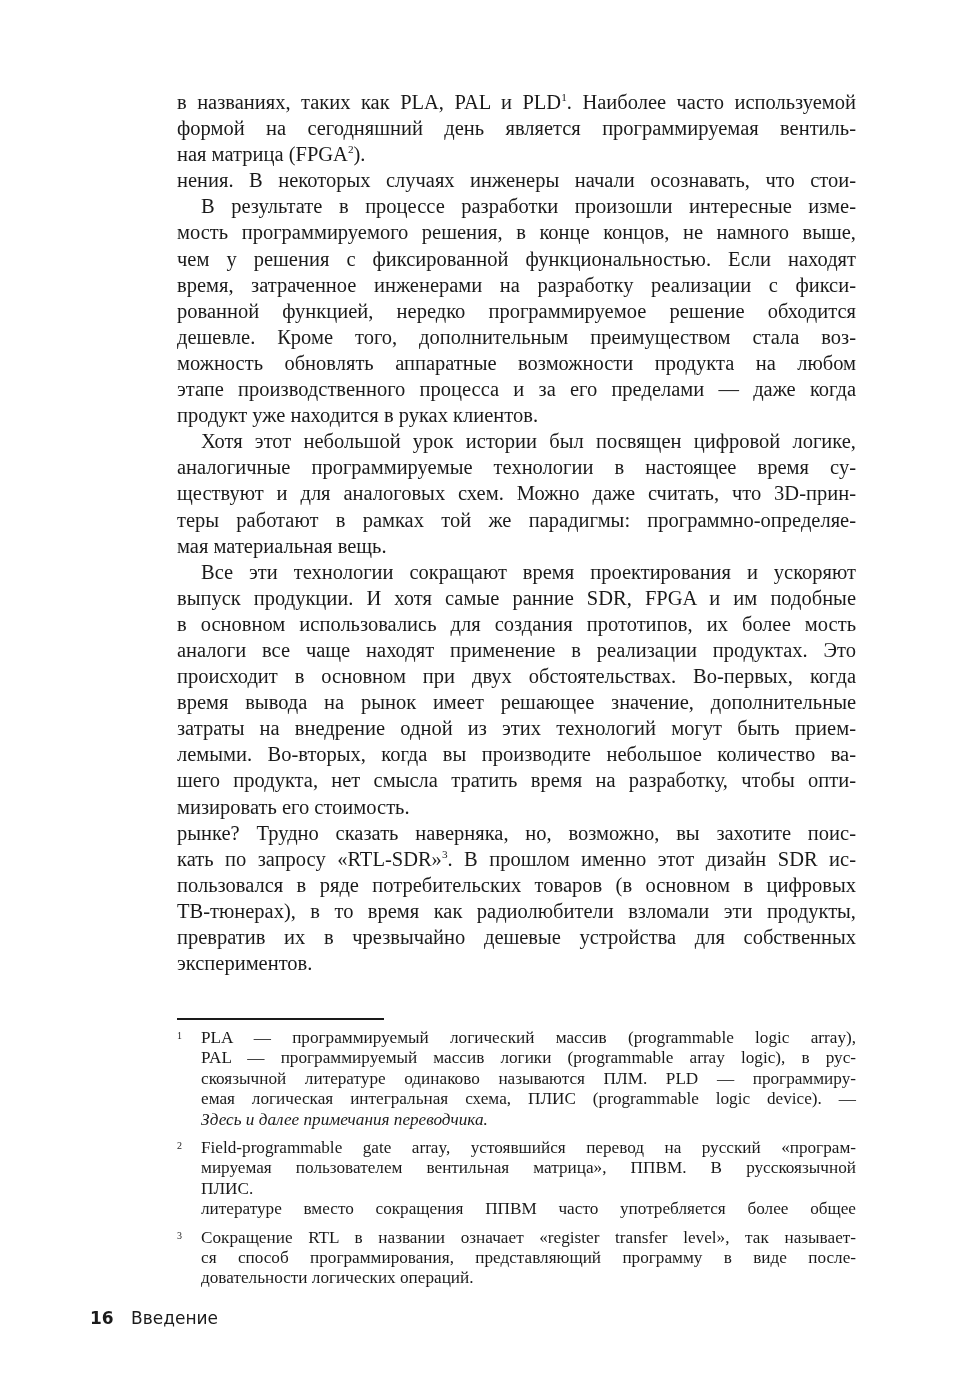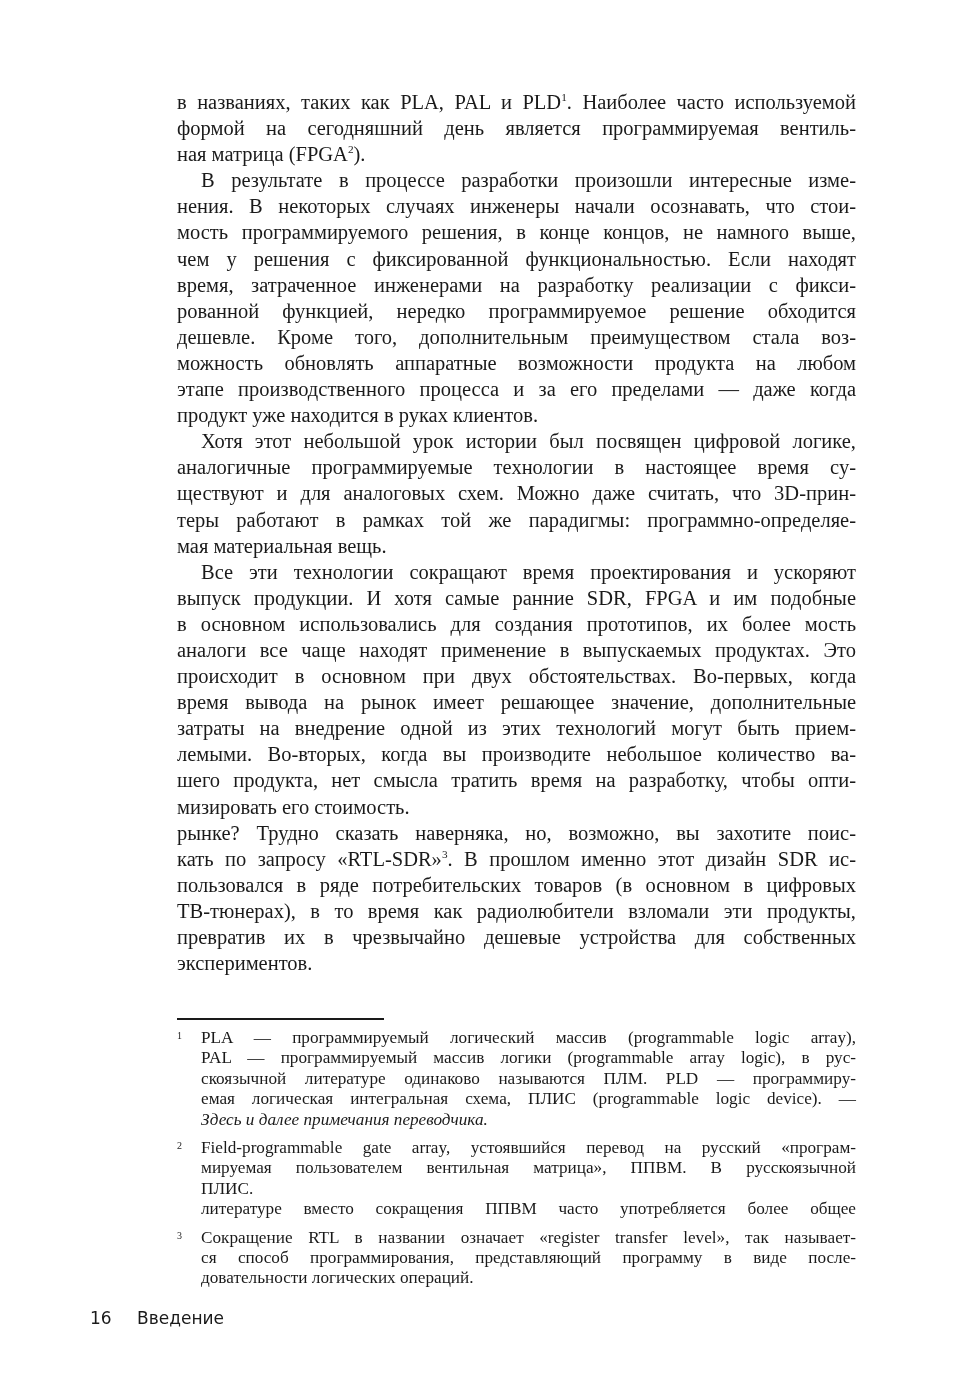--- a/index.html
+++ b/index.html
@@ -20,55 +20,55 @@
     font-size: 17.2px; line-height: 20.4px;
   }
   .fn { position: relative; padding-left: 24px; margin-bottom: 8px; }
   .fn-num { position: absolute; left: 0; top: -2px; font-size: 10px; }
   .fn .line { height: 20.4px; }
   .fn em { font-style: italic; }
   .footer {
     position: absolute; left: 90px; top: 1308px;
     font-family: "DejaVu Sans", "Liberation Sans", sans-serif; font-size: 17px;
   }
-  .page-num { font-weight: normal; margin-right: 20px; }
+  .page-num { font-weight: bold; margin-right: 12px; }
 </style>
 </head>
 <body>
 
 <div class="body-text" id="body-text">
     <div>
       <span class="line">в названиях, таких как PLA, PAL и PLD<sup>1</sup>. Наиболее часто используемой</span>
       <span class="line">формой на сегодняшний день является программируемая вентиль-</span>
       <span class="line last">ная матрица (FPGA<sup>2</sup>).</span>
     </div>
     <div>
+      <span class="line">нения. В некоторых случаях инженеры начали осознавать, что стои-</span>
       <span class="line indent">В результате в процессе разработки произошли интересные изме-</span>
-      <span class="line">нения. В некоторых случаях инженеры начали осознавать, что стои-</span>
       <span class="line">мость программируемого решения, в конце концов, не намного выше,</span>
       <span class="line">чем у решения с фиксированной функциональностью. Если находят</span>
       <span class="line">время, затраченное инженерами на разработку реализации с фикси-</span>
       <span class="line">рованной функцией, нередко программируемое решение обходится</span>
       <span class="line">дешевле. Кроме того, дополнительным преимуществом стала воз-</span>
       <span class="line">можность обновлять аппаратные возможности продукта на любом</span>
       <span class="line">этапе производственного процесса и за его пределами — даже когда</span>
       <span class="line last">продукт уже находится в руках клиентов.</span>
     </div>
     <div>
       <span class="line indent">Хотя этот небольшой урок истории был посвящен цифровой логике,</span>
       <span class="line">аналогичные программируемые технологии в настоящее время су-</span>
       <span class="line">ществуют и для аналоговых схем. Можно даже считать, что 3D-прин-</span>
       <span class="line">теры работают в рамках той же парадигмы: программно-определяе-</span>
       <span class="line last">мая материальная вещь.</span>
     </div>
     <div>
       <span class="line indent">Все эти технологии сокращают время проектирования и ускоряют</span>
       <span class="line">выпуск продукции. И хотя самые ранние SDR, FPGA и им подобные</span>
       <span class="line">в основном использовались для создания прототипов, их более мость</span>
-      <span class="line">аналоги все чаще находят применение в выпускаемых продуктах. Это</span>
+      <span class="line">аналоги все чаще находят применение в реализации продуктах. Это</span>
       <span class="line">происходит в основном при двух обстоятельствах. Во-первых, когда</span>
       <span class="line">время вывода на рынок имеет решающее значение, дополнительные</span>
       <span class="line">затраты на внедрение одной из этих технологий могут быть прием-</span>
       <span class="line">лемыми. Во-вторых, когда вы производите небольшое количество ва-</span>
       <span class="line">шего продукта, нет смысла тратить время на разработку, чтобы опти-</span>
       <span class="line last">мизировать его стоимость.</span>
     </div>
     <div>
       <span class="line">рынке? Трудно сказать наверняка, но, возможно, вы захотите поис-</span>
       <span class="line">кать по запросу «RTL-SDR»<sup>3</sup>. В прошлом именно этот дизайн SDR ис-</span>

